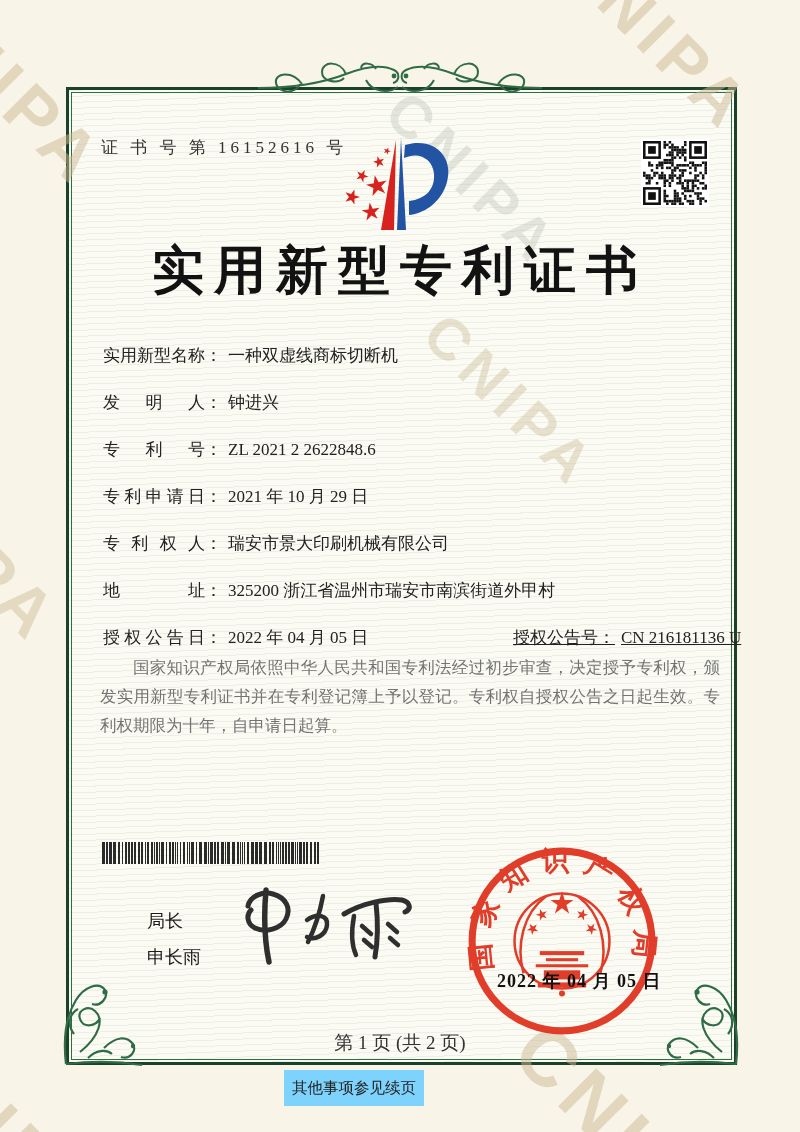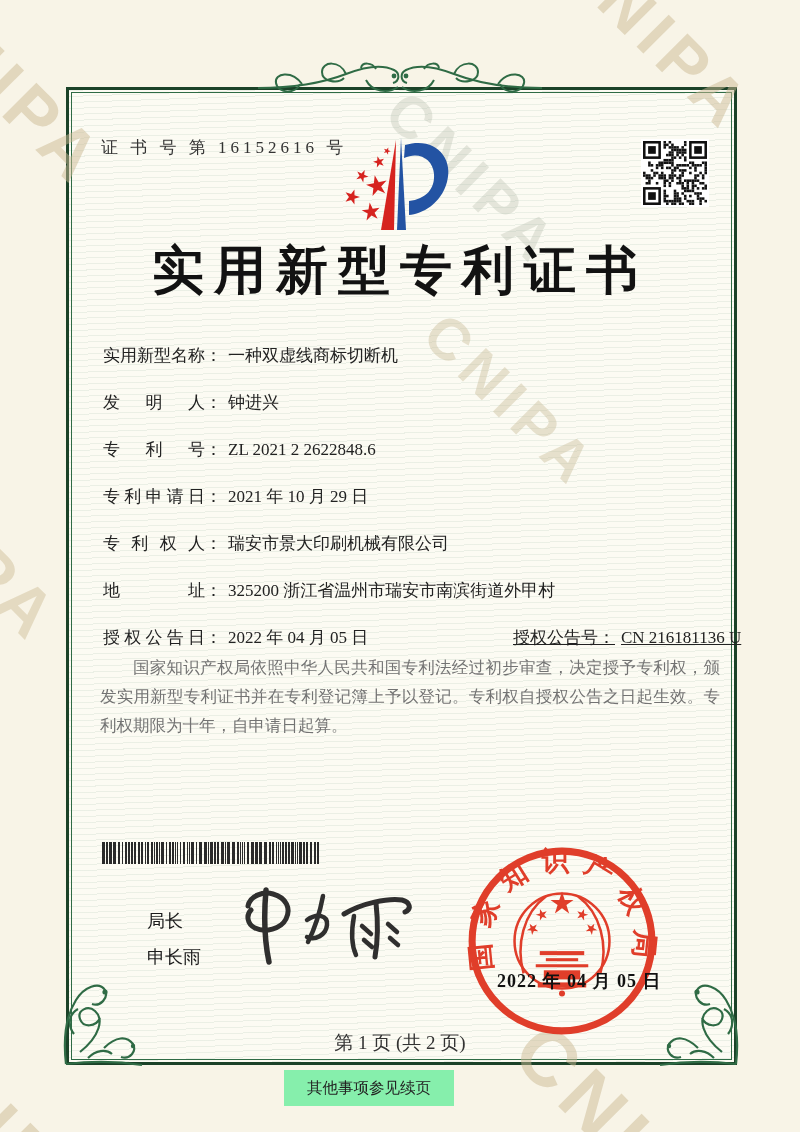--- a/index.html
+++ b/index.html
@@ -29,21 +29,21 @@
   .paras{position:absolute;left:100px;top:653px;width:620px;font-size:16.5px;line-height:29px;
          text-align:justify;color:#737373;}
   .paras p{margin:0;text-indent:2em;}
   .barcode{position:absolute;left:102px;top:842px;}
   .signer{position:absolute;left:113px;top:903px;font-size:18px;line-height:36px;color:#1a1a1a;margin-left:34px;}
   .signature{position:absolute;left:228px;top:878px;}
   .seal{position:absolute;left:461px;top:840px;opacity:.95;}
   .sealdate{position:absolute;left:497px;top:969px;font-size:18px;font-weight:700;
             letter-spacing:1px;color:#111;}
   .footerpage{position:absolute;left:0;right:0;top:1030px;text-align:center;font-size:19px;color:#333;}
-  .note{position:absolute;left:284px;top:1070px;width:170px;height:36px;background:#86efac;
+  .note{position:absolute;left:284px;top:1070px;width:140px;height:36px;background:#7dd3fc;
         text-align:center;line-height:36px;font-size:15.5px;color:#222;}
 </style>
 </head>
 <body>
 
 <div class="page">
 
   <div class="wm" style="left:-58px;top:-34px;font-size:70px;color:rgba(203,186,147,0.50);">CNIPA</div>
   <div class="wm" style="left:598px;top:-78px;font-size:66px;color:rgba(203,186,147,0.50);">CNIPA</div>
   <div class="wm" style="left:420px;top:78px;font-size:58px;color:rgba(172,180,162,0.30);">CNIPA</div>

